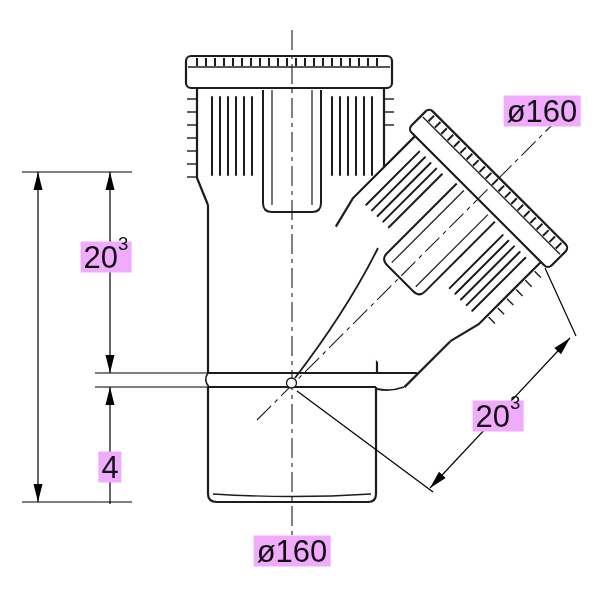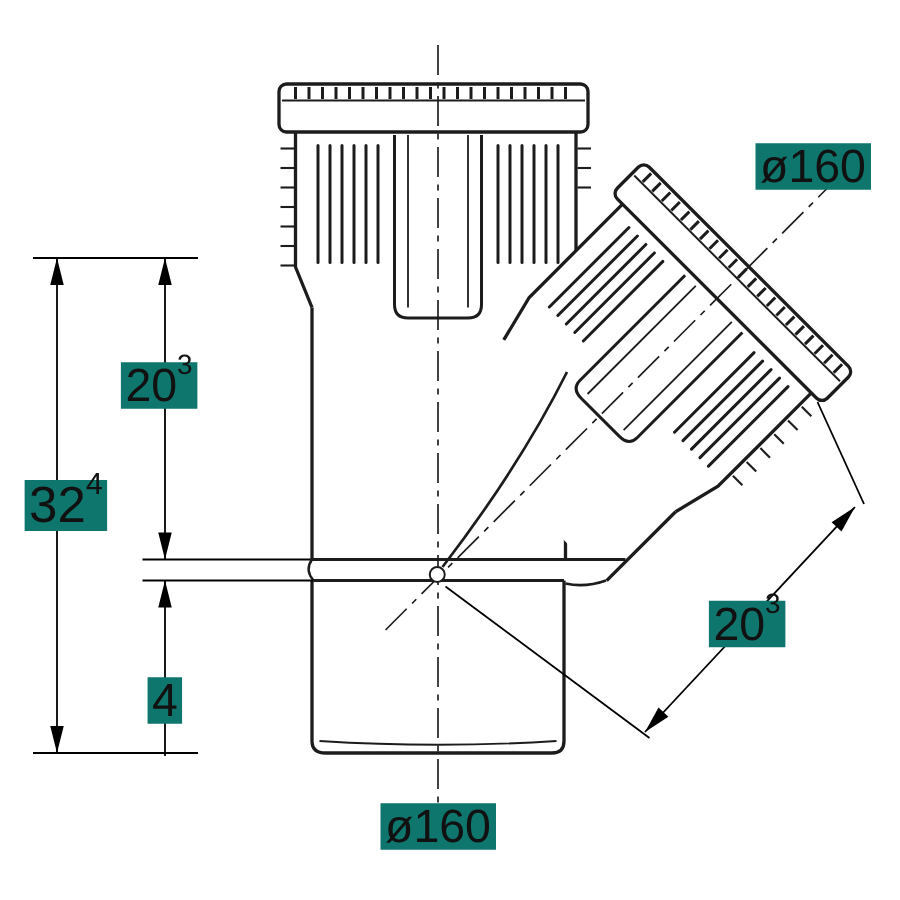--- a/index.html
+++ b/index.html
@@ -5,21 +5,21 @@
   html,body { margin:0; padding:0; }
   body {
     width:600px; height:600px; background:#ffffff; position:relative;
     font-family:"Liberation Sans", sans-serif; color:#111;
     overflow:hidden;
   }
   .stage { position:absolute; inset:0; }
   svg.drawing { position:absolute; left:0; top:0; }
   .dim-label {
     position:absolute; transform:translate(-50%,-50%);
-    background:#0f766e; padding:0 3px; line-height:1;
+    background:#f0abfc; padding:0 3px; line-height:1;
     font-size:31px; white-space:nowrap; color:#111; text-align:left;
   }
   .dim-label sup { font-size:0.60em; position:relative; top:-0.35em; line-height:0; }
 </style>
 </head>
 <body>
 
 <div class="stage">
 
 <svg class="drawing" width="600" height="600" viewBox="0 0 600 600">
@@ -148,23 +148,20 @@
       <polygon points="38,502 33.5,484 42.5,484"></polygon>
       <polygon points="110,172 105.5,190 114.5,190"></polygon>
       <polygon points="110,373 105.5,355 114.5,355"></polygon>
       <polygon points="110,387 105.5,405 114.5,405"></polygon>
       <polygon points="570,338 561,354.3 554.4,348.1"></polygon>
       <polygon points="430,488 445.6,477.9 439,471.7"></polygon>
     </g>
   </g>
 </svg>
 
-<div class="dim-label" style="left:44px; top:337px; font-size:34px;">
-  <span>32</span><sup>4</sup>
-</div>
 
 <div class="dim-label" style="left:106px; top:257px;">
   <span>20</span><sup>3</sup>
 </div>
 
 <div class="dim-label" style="left:110px; top:467px;">
   <span>4</span><sup></sup>
 </div>
 
 <div class="dim-label" style="left:498px; top:416px;">

